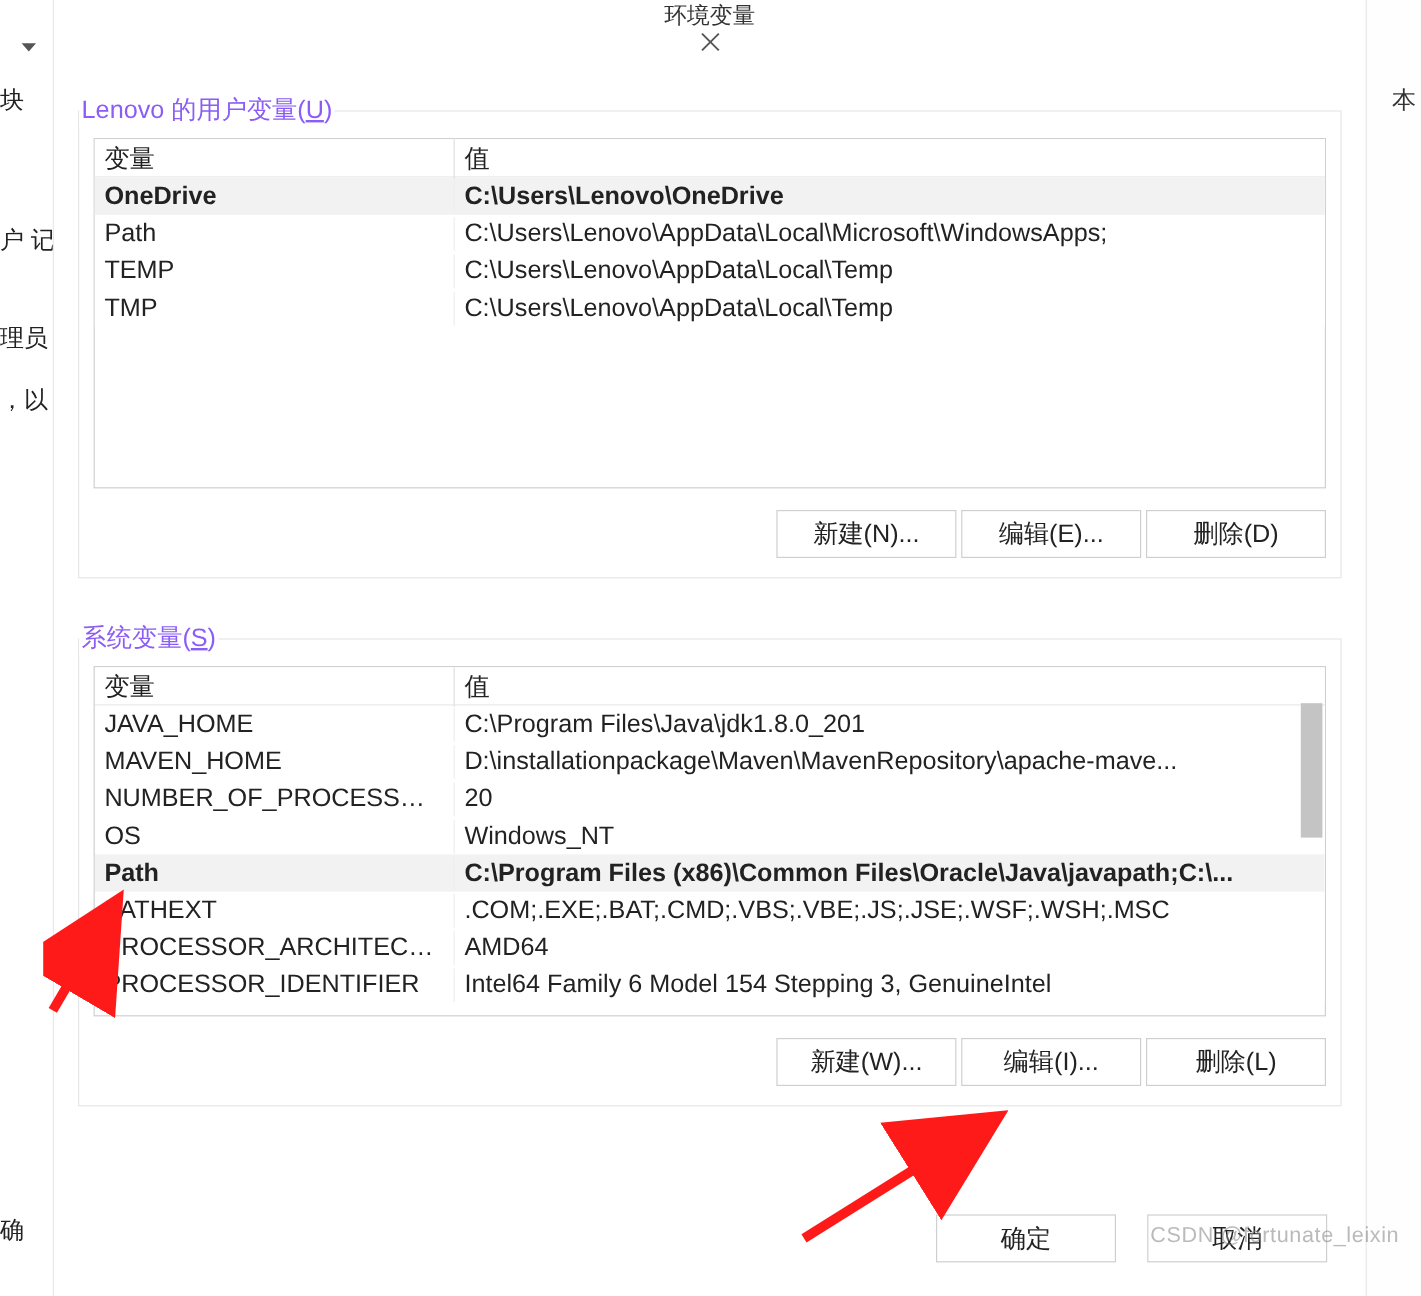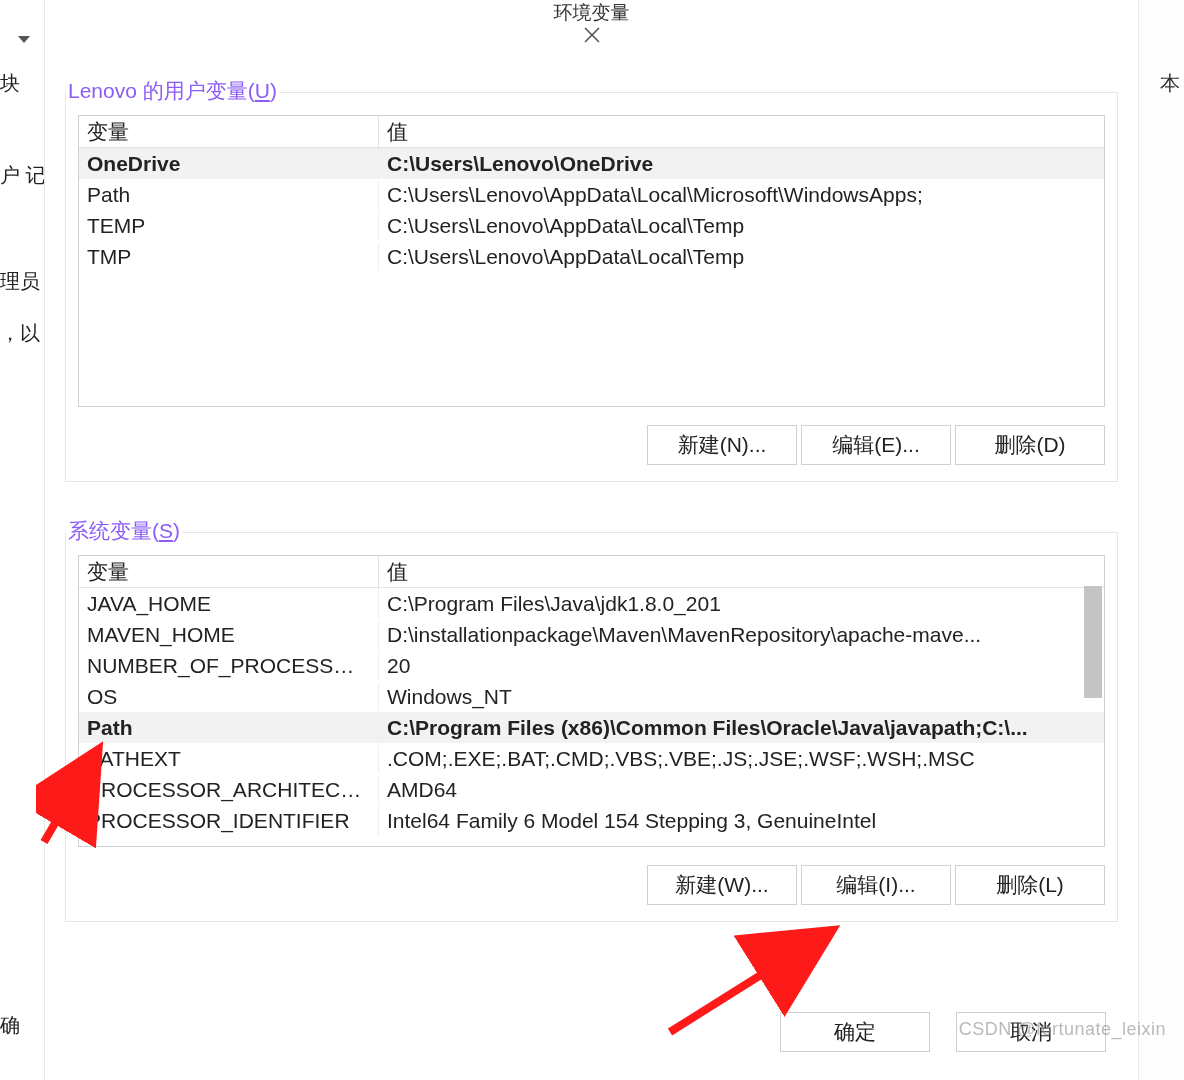--- a/index.html
+++ b/index.html
@@ -43,21 +43,21 @@
   .watermark { position:absolute; right:18px; bottom:40px; font-size:18px; color:rgba(130,130,130,0.55); letter-spacing:0.5px; }
   .dropdown-caret { position:absolute; left:18px; top:36px; width:0; height:0; border-left:6px solid transparent; border-right:6px solid transparent; border-top:7px solid #555; }
 </style>
 </head>
 <body>
 
 <div class="page">
   <div class="bg-left">
     <div class="dropdown-caret"></div>
     <span style="left:0;top:70px;">块</span>
-    <span style="left:0;top:162px;">户  记</span>
+    <span style="left:0;top:187px;">户  记</span>
     <span style="left:0;top:220px;margin-top:48px;">理员</span>
     <span style="left:0;top:320px;">，以</span>
     <span style="left:16;top:1012px;">确</span>
   </div>
   <div class="bg-right">
     <span style="right:4px;top:70px;">本</span>
   </div>
 
   <div class="dialog">
     <div class="titlebar">

